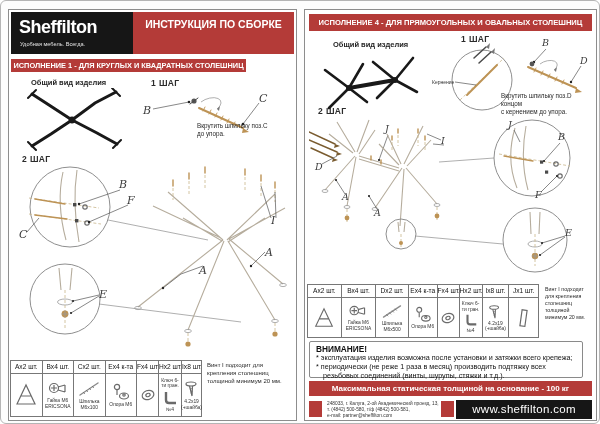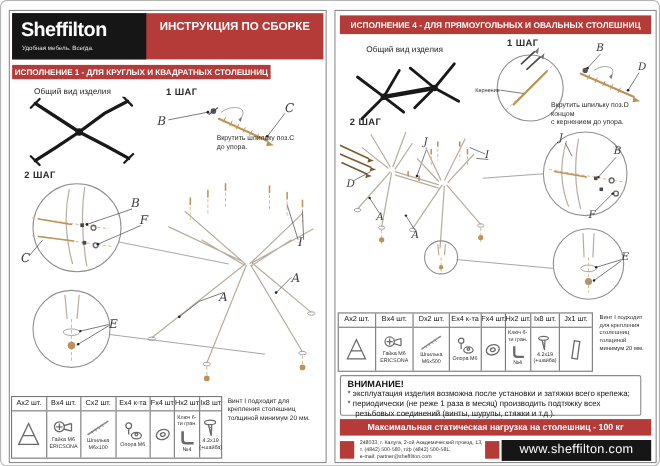--- a/index.html
+++ b/index.html
@@ -6,21 +6,21 @@
   #canvas{position:relative;width:600px;height:424px;background:#fdfdfd;overflow:hidden;
           font-family:"Liberation Sans",sans-serif;border:1px solid #b5b5b5;border-radius:6px;box-sizing:border-box;}
   .abs{position:absolute;}
   .page{position:absolute;top:8px;width:289px;height:412px;background:#fff;border:1px solid #8d8d8d;box-sizing:border-box;}
   #page1{left:7px;}
   #page2{left:303px;width:293px;}
   .red{background:#b43b38;color:#fff;}
   .redbar{background:#b43b38;color:#fff;font-weight:bold;text-align:center;}
   .blk{background:#161616;color:#fff;}
   .steplbl{font-size:8.5px;font-weight:bold;color:#2b2b2b;letter-spacing:.4px;}
-  .viewlbl{font-size:7.5px;font-weight:normal;color:#1d1d1d;}
+  .viewlbl{font-size:7.5px;font-weight:bold;color:#1d1d1d;}
   .instr{font-size:6.3px;color:#2a2a2a;line-height:1.25;}
   .note{font-size:6px;color:#2a2a2a;line-height:1.3;}
   
   .ptable{position:absolute;display:flex;border:1px solid #777;box-sizing:border-box;background:#fff;}
   .pcol{border-left:1px solid #777;display:flex;flex-direction:column;box-sizing:border-box;}
   .pcol:first-child{border-left:none;}
   .pqty{height:12px;line-height:12px;border-bottom:1px solid #777;font-size:6.6px;text-align:center;color:#111;white-space:nowrap;overflow:hidden;}
   .pbody{flex:1;display:flex;flex-direction:column;align-items:center;justify-content:center;gap:1px;padding:1px 0;}
   .plbl{font-size:4.9px;color:#333;text-align:center;line-height:1.1;}
   
@@ -425,21 +425,21 @@
     </div>
     <div class="abs note" style="left:240px;top:276px;width:47px;font-size:5.3px;">Винт I подходит для крепления столешниц толщиной минимум 20 мм.</div>
 
     <div class="abs warn" style="left:4px;top:331px;width:274px;height:37px;">
       <div class="t">ВНИМАНИЕ!</div>
       <div class="l">* эксплуатация изделия возможна после установки и затяжки всего крепежа;</div>
       <div class="l">* периодически (не реже 1 раза в месяц) производить подтяжку всех</div>
       <div class="l" style="padding-left:7px;">резьбовых соединений (винты, шурупы, стяжки и т.д.).</div>
     </div>
 
-    <div class="abs redbar" style="left:4px;top:371px;width:283px;height:15px;line-height:15px;font-size:8px;">Максимальная статическая нагрузка на столешниц - 100 кг</div>
+    <div class="abs redbar" style="left:4px;top:371px;width:283px;height:15px;line-height:15px;font-size:8px;">Максимальная статическая толщиной на основание - 100 кг</div>
 
     <div class="abs" style="left:4px;top:390px;width:283px;height:19px;">
       <div class="abs red" style="left:0;top:1px;width:13px;height:16px;"></div>
       <div class="abs addr" style="left:18px;top:1px;width:112px;">
         <div>248033, г. Калуга, 2-ой Академический проезд, 13,</div>
         <div>т. (4842) 500-580, т/ф (4842) 500-581,</div>
         <div>e-mail: partner@sheffilton.com</div>
       </div>
       <div class="abs red" style="left:132px;top:1px;width:13px;height:16px;"></div>
       <div class="abs blk" style="left:147px;top:0;width:136px;height:19px;line-height:19px;text-align:center;font-size:11.5px;letter-spacing:.3px;">www.sheffilton.com</div>

